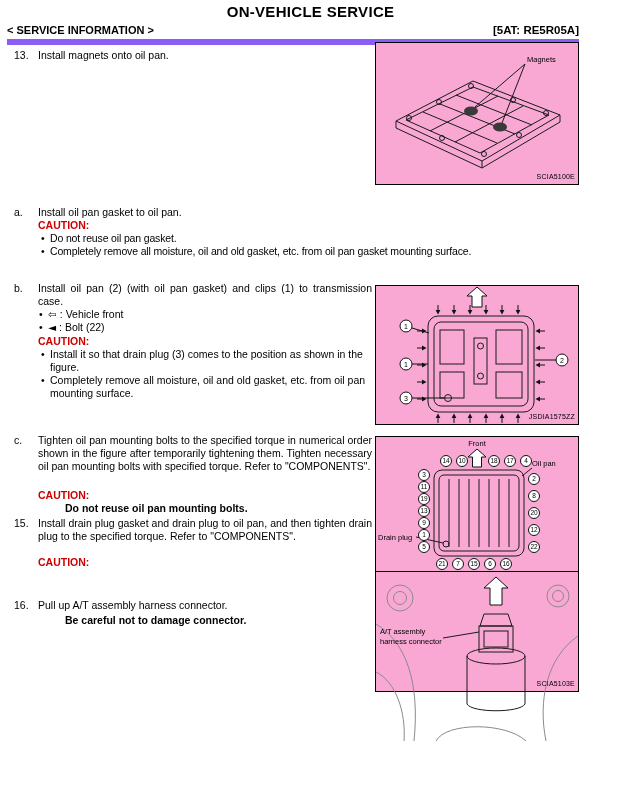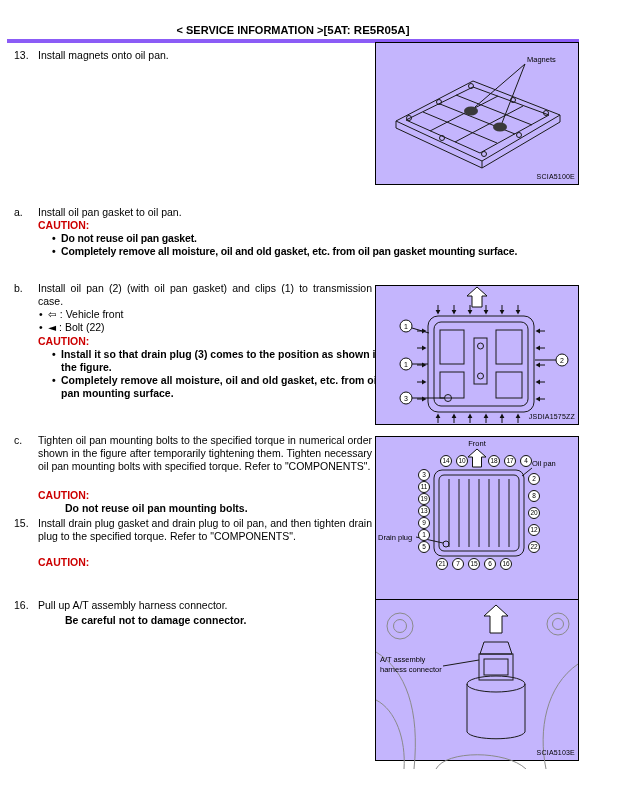--- a/index.html
+++ b/index.html
@@ -5,58 +5,59 @@
   * { margin:0; padding:0; box-sizing:border-box; }
   html,body { background:#fff; }
   .page{
     position:relative; width:621px; height:800px; background:#fff; overflow:hidden;
     font-family:"Liberation Sans","DejaVu Sans",sans-serif;
     font-size:10.5px; line-height:13px; color:#000;
   }
   .title{ position:absolute; top:5px; left:0; width:100%; text-align:center;
           font-size:15px; font-weight:bold; letter-spacing:.3px; }
   .subhead{ position:absolute; top:24px; left:7px; width:572px; display:flex;
-            justify-content:center; align-items:flex-end; font-weight:bold;
-            border-bottom:4px solid #8b5cf6; padding-bottom:2px; }
+            justify-content:space-between; align-items:flex-end; font-weight:bold;
+            border-bottom:6px solid #8b5cf6; padding-bottom:2px; }
   .sec{ font-size:11px; }
   .var{ font-size:11.5px; }
 
   .step{ position:absolute; left:14px; display:flex; }
   .step .num{ width:24px; flex:none; }
   .step .body{ flex:1; }
   .w-full{ width:565px; }
   .w-nar{ width:358px; }
   .just .body{ text-align:justify; }
 
   .caution{ position:absolute; left:38px; font-weight:bold; color:#cc0000; }
   .btxt{ position:absolute; left:38px; font-weight:bold;margin-left:27px; }
-  .bullets{ position:absolute; left:51px; font-weight:bold; }
+  .bullets{ position:absolute; left:40px; font-weight:normal; }
   .bl-full{ width:541px; letter-spacing:-.15px; }
   .bl-nar{ width:334px; }
   .bullet{ position:relative; padding-left:10px; }
   .bullet::before{ content:"•"; position:absolute; left:1px; }
   .legend{ position:absolute; left:38px; padding-left:10px; }
   .legend::before{ content:"•"; position:absolute; left:1px; }
   .licon{ display:inline-block; margin-right:3px; font-family:"DejaVu Sans",sans-serif; }
 
-  .fig{ position:absolute; left:375px; width:204px; border:1px solid #000; background:#c4b5fd; }
+  .fig{ position:absolute; left:375px; width:204px; border:1px solid #000; background:#f9a8d4; }
   .fig svg{ display:block; }
   .figcode{ position:absolute; right:3px; bottom:1px; font-size:7px; letter-spacing:.2px; }
   .ln{ fill:none; stroke:#1a1a1a; stroke-width:1; }
   .bg{ fill:none; stroke:#8a8a8a; stroke-width:1; }
   svg text{ font-family:"Liberation Sans","DejaVu Sans",sans-serif; fill:#000; }
   .lbl{ font-size:7.5px; }
   .co{ font-size:7px; text-anchor:middle; }
   .bn{ font-size:6.5px; text-anchor:middle; }
 </style>
 </head>
 <body>
 
 <div class="page">
 
+  <div class="title">ON-VEHICLE SERVICE</div>
   <div class="subhead">
     <span class="sec">&lt; SERVICE INFORMATION &gt;</span>
     <span class="var">[5AT: RE5R05A]</span>
   </div>
 
   <div class="step w-full" style="top:49px">
     <span class="num">13.</span>
     <span class="body">Install magnets onto oil pan.</span>
   </div>
 
@@ -262,21 +263,21 @@
       <text x="158" y="112.2" class="bn">22</text>
       <text x="66" y="129.2" class="bn">21</text>
       <text x="82" y="129.2" class="bn">7</text>
       <text x="98" y="129.2" class="bn">15</text>
       <text x="114" y="129.2" class="bn">6</text>
       <text x="130" y="129.2" class="bn">16</text>
     </svg>
     <span class="figcode">SCIA4105E</span>
   </div>
 
-  <div class="fig" style="top:599px;height:162px">
+  <div class="fig" style="top:571px;height:121px">
     <svg viewBox="0 0 202 169" width="202" height="169">
       <g class="bg">
         <circle cx="24" cy="26" r="13"></circle>
           <circle cx="24" cy="26" r="6.5"></circle>
         <circle cx="182" cy="24" r="11"></circle>
           <circle cx="182" cy="24" r="5.5"></circle>
         <path d="M0,52 C30,70 44,110 38,169"></path>
         <path d="M202,64 C170,86 162,130 170,169"></path>
         <path d="M0,100 C20,110 30,140 28,169"></path>
         <path d="M60,169 C70,150 130,150 150,169"></path>

